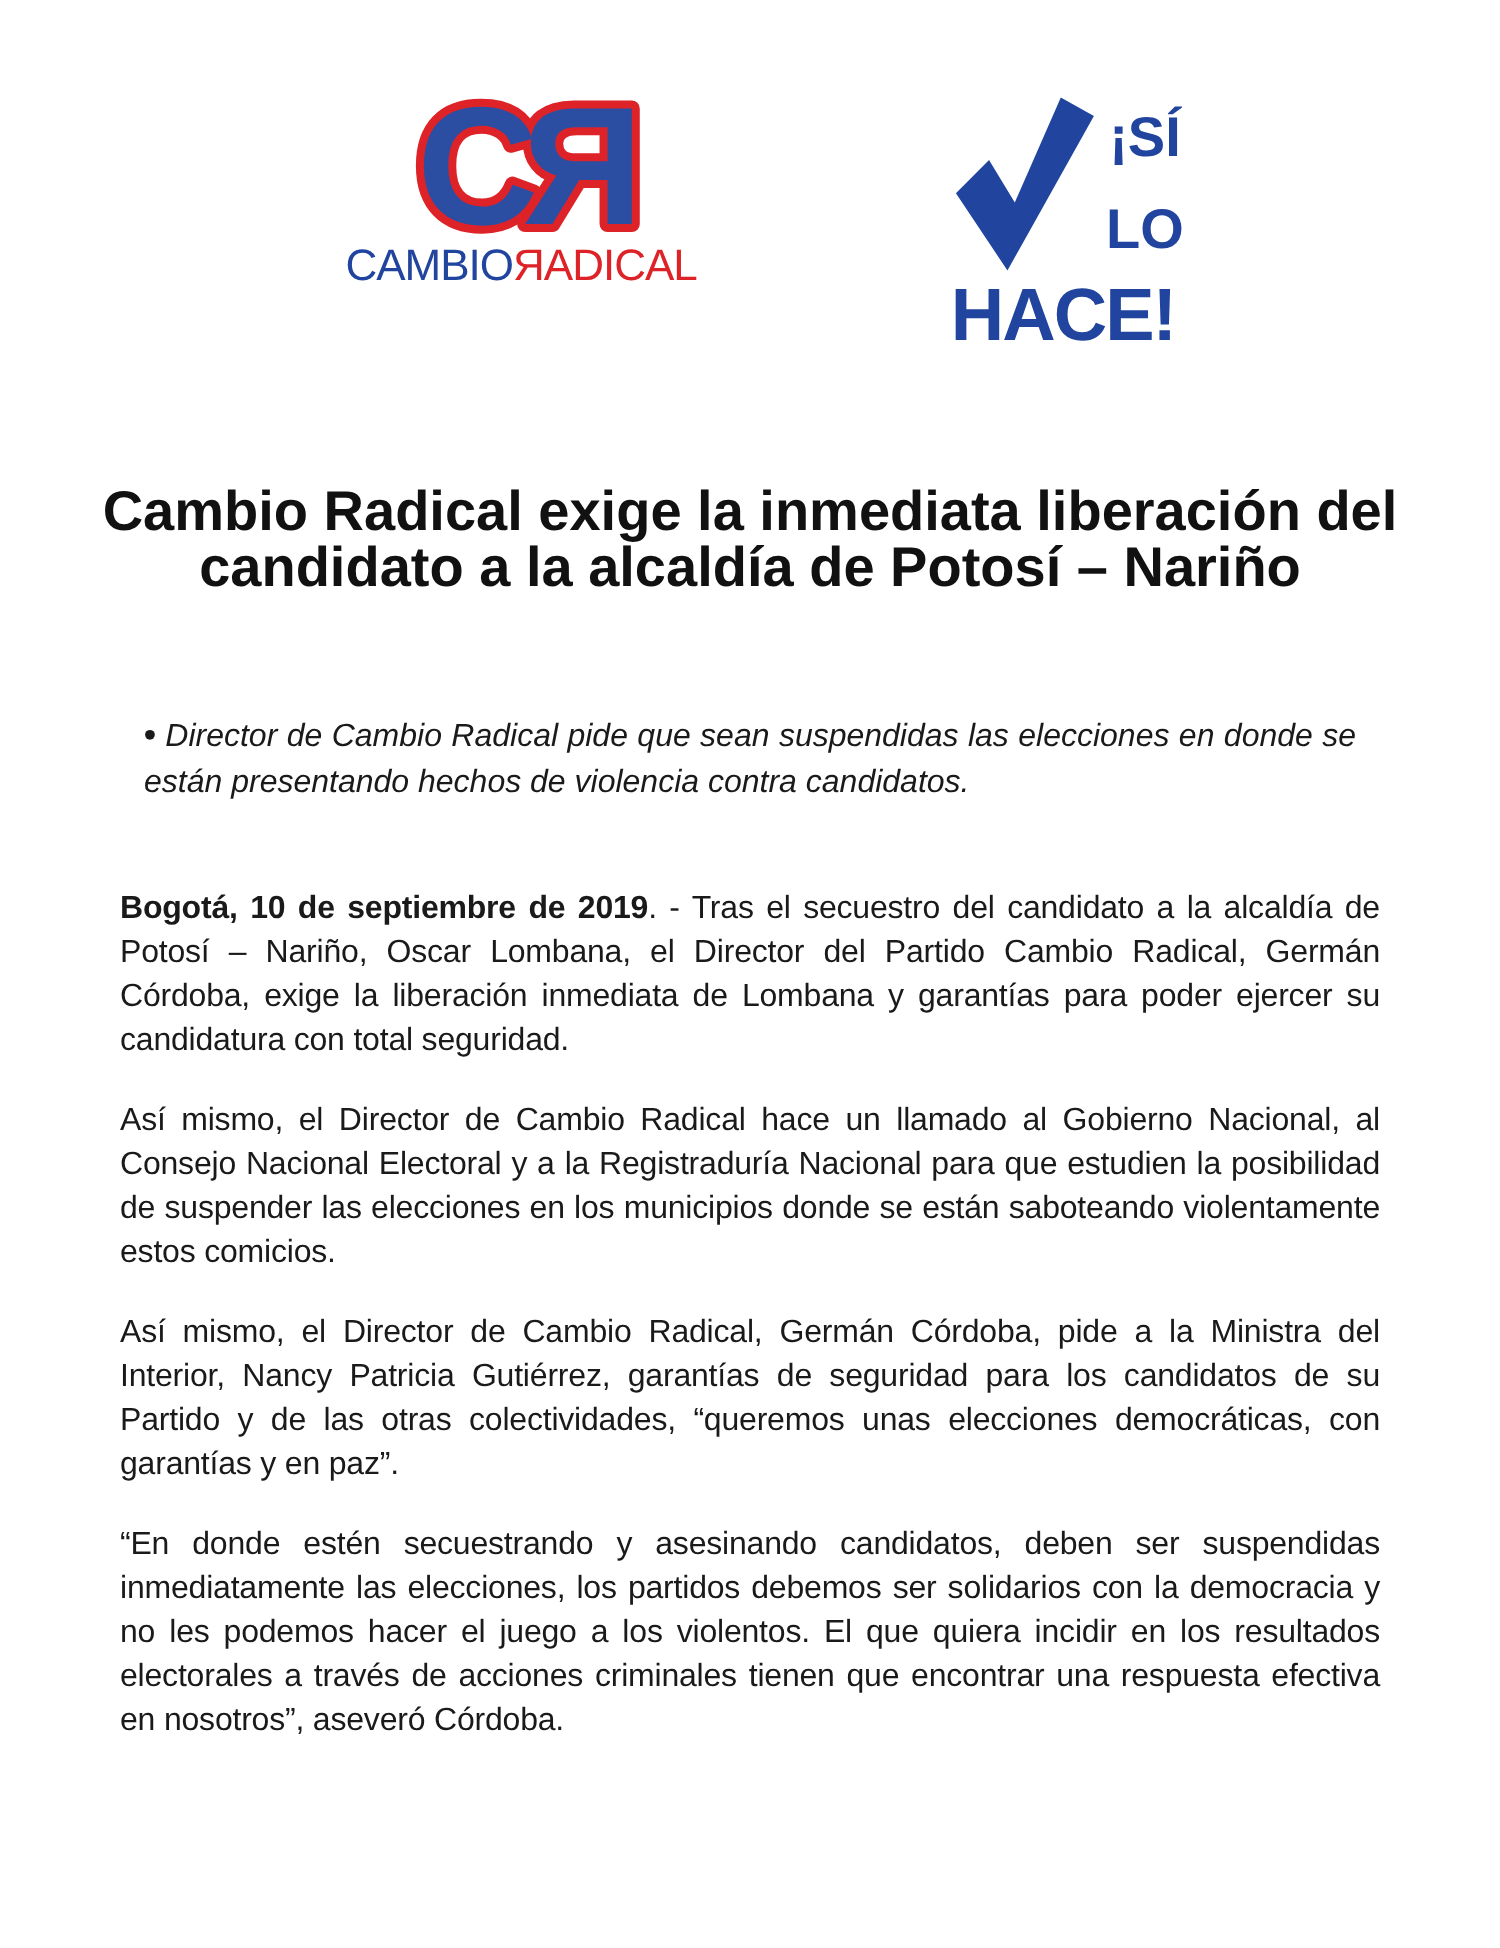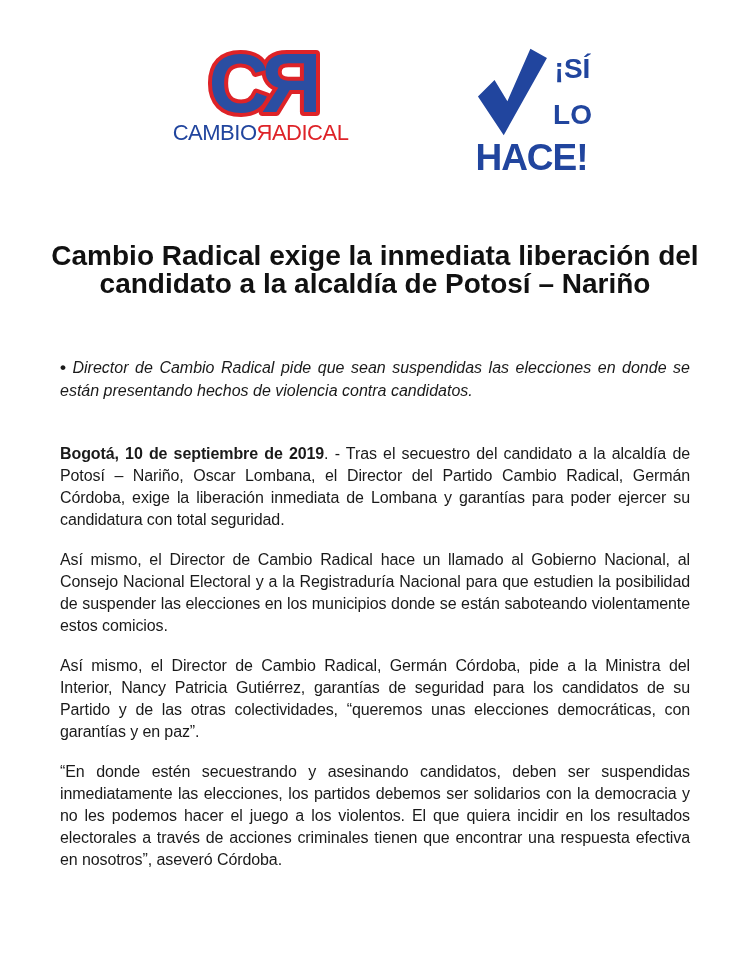--- a/index.html
+++ b/index.html
@@ -44,21 +44,21 @@
   .headline {
     margin:66px 46px 0;
     text-align:center;
     font-size:28px; font-weight:bold; line-height:28px;
     color:#111111;
   }
 
   
   .content { padding:0 60px; }
   .lead {
-    margin:58px 0 0;
+    margin:58px 12px 0;
     font-style:italic; font-size:16px; line-height:23px;
     text-align:justify;
   }
   .lead .bullet { font-style:normal; font-weight:bold; font-size:17px; }
   .body-p {
     margin:18px 0 0;
     font-size:16px; line-height:22px;
     text-align:justify; letter-spacing:-0.1px;
   }
   .p-first { margin-top:41px; }

